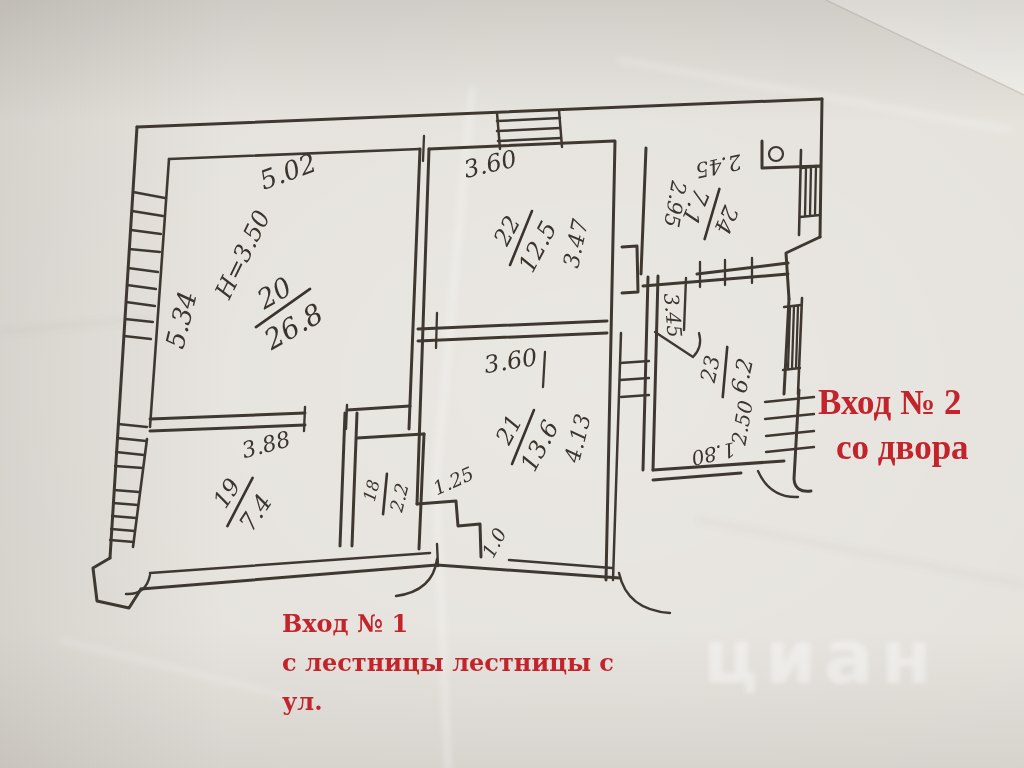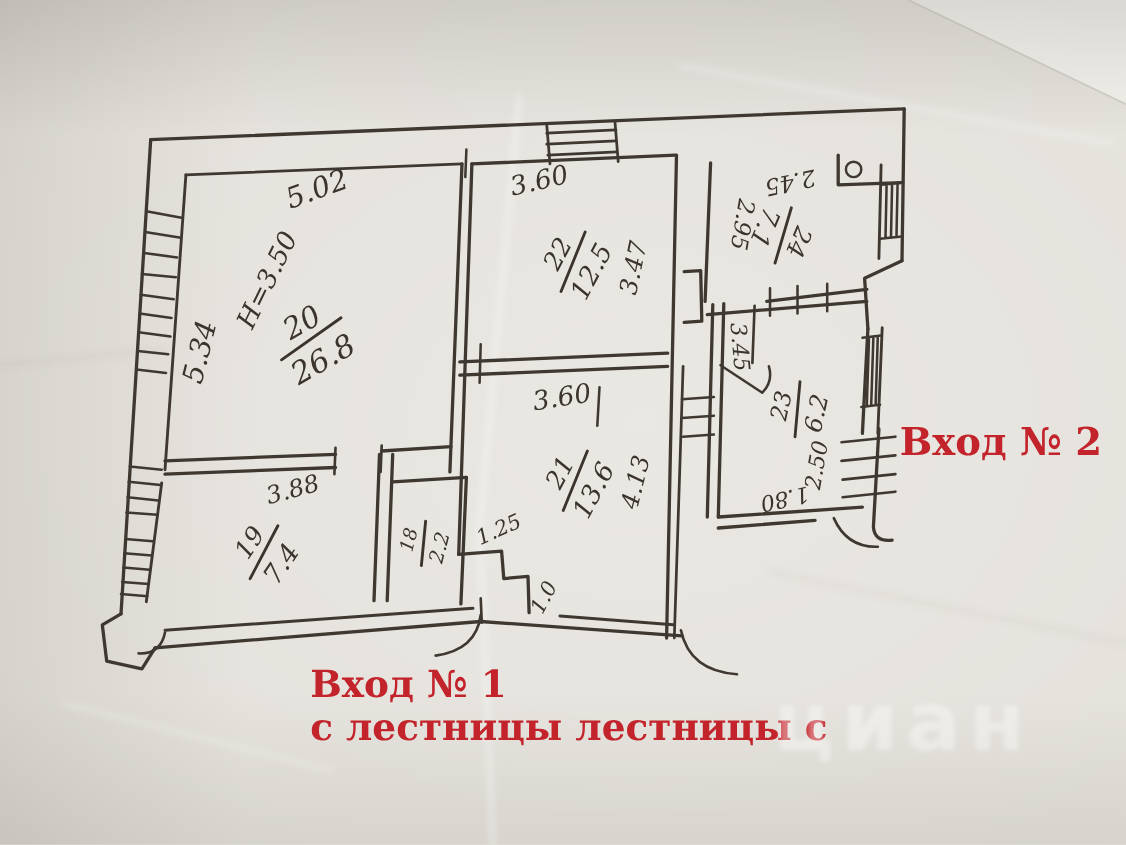--- a/index.html
+++ b/index.html
@@ -1,23 +1,23 @@
 <!DOCTYPE html>
 <html><head>
 <meta charset="utf-8">
 <style>
   html,body{margin:0;padding:0;width:1024px;height:768px;overflow:hidden;
     font-family:"DejaVu Serif",serif;background:#e4e1db;}
   #stage{position:relative;width:1024px;height:768px;}
   #plan-svg{position:absolute;left:0;top:0;}
   .red-label{position:absolute;color:#c3242b;font-family:"DejaVu Serif",serif;
     font-weight:bold;white-space:nowrap;}
-  #entrance2-label{left:818px;top:380px;font-size:35px;line-height:45px;}
+  #entrance2-label{left:818px;top:380px;font-size:35px;line-height:45px;font-family:Liberation Serif, serif;}
   #entrance2-label .l2{padding-left:18px;}
-  #entrance1-label{left:282px;top:604px;font-size:34px;line-height:39px;}
+  #entrance1-label{left:282px;top:604px;font-size:24px;line-height:39px;}
   .red-line{display:block;}
   #watermark{position:absolute;left:703px;top:614px;font-size:74px;font-weight:bold;
     font-family:"DejaVu Sans",sans-serif;color:rgba(255,255,255,0.38);
     letter-spacing:7px;filter:blur(2.5px);user-select:none;}
 </style>
 </head>
 <body>
 
 <div id="stage">
 
@@ -232,22 +232,24 @@
         <g transform="translate(385,494) rotate(-76)">
           <text text-anchor="middle" fill="#3a342c" font-family="&quot;DejaVu Serif&quot;, serif" font-style="italic" x="0" y="-8" font-size="17">18</text>
           <line x1="-20" y1="3" x2="20" y2="-3" stroke="#3a342c" stroke-width="2.6" stroke-linecap="round"></line>
           <text text-anchor="middle" fill="#3a342c" font-family="&quot;DejaVu Serif&quot;, serif" font-style="italic" x="0" y="21" font-size="18">2.2</text>
         </g>
       </g>
 </svg>
 
 <div class="red-label" id="entrance2-label">
   <span class="red-line">Вход № 2</span>
+  <span class="red-line l2">со двора</span>
 </div>
 
 <div class="red-label" id="entrance1-label">
   <span class="red-line">Вход № 1</span>
   <span class="red-line">с лестницы лестницы с</span>
+  <span class="red-line">ул.</span>
 </div>
 
 <div id="watermark">циан</div>
 
 </div>
 
 </body></html>

